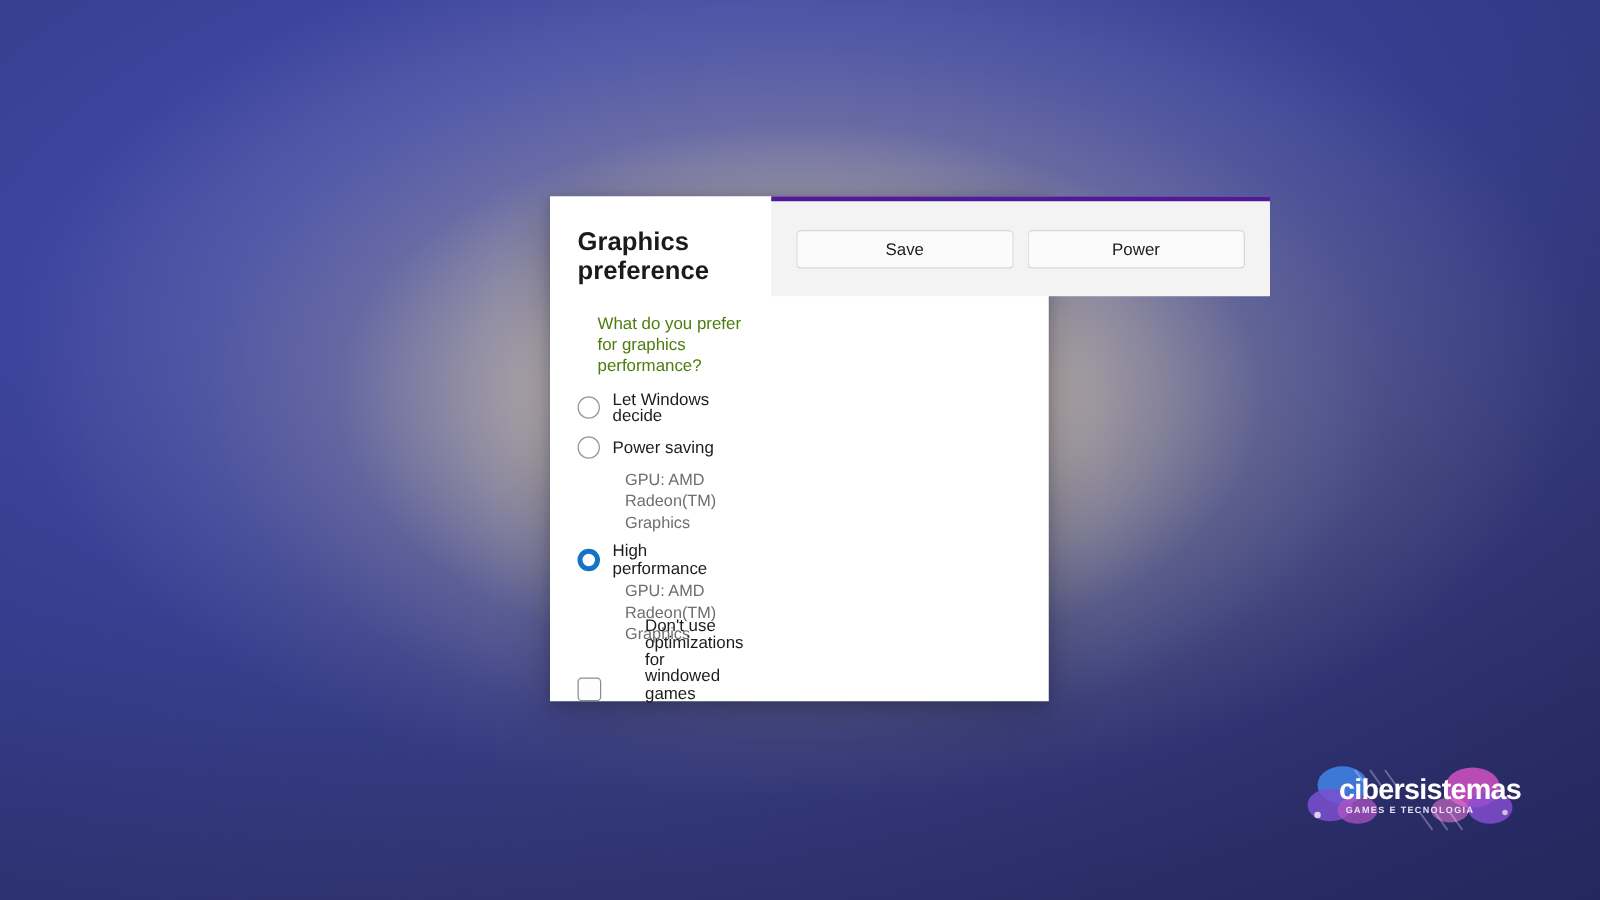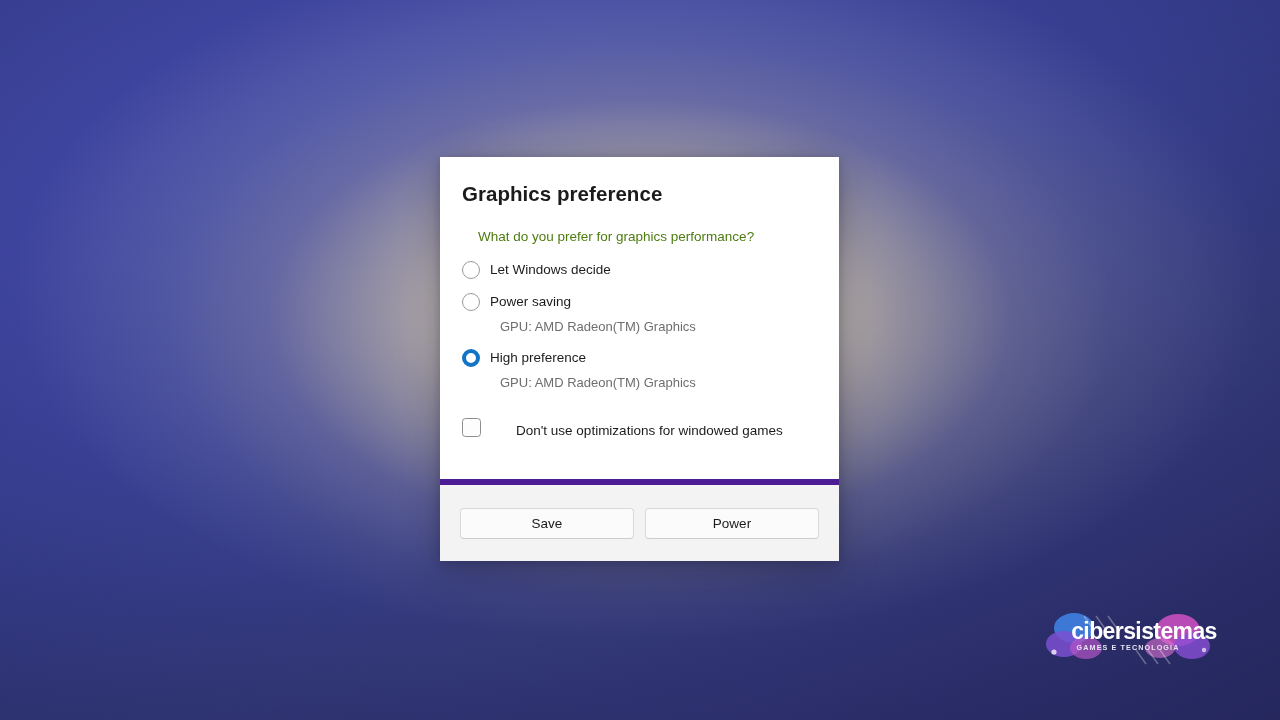--- a/index.html
+++ b/index.html
@@ -72,21 +72,21 @@
   #graphics-preference-dialog {
     position: absolute;
     left: 440px;
     top: 157px;
     width: 399px;
     height: 404px;
     background: #ffffff;
     box-shadow: 0 10px 34px rgba(20, 20, 40, 0.34),
                 0 2px 9px rgba(20, 20, 40, 0.22);
     display: flex;
-    flex-direction: column;
+    flex-direction: row;
   }
 
   .dialog-body {
     flex: 1 1 auto;
     padding: 26px 22px 0 22px;
     position: relative;
   }
 
   .dialog-title {
     font-size: 20.5px;
@@ -169,21 +169,21 @@
     font-size: 13.5px;
     color: #1c1c1c;
     line-height: 1;
   }
 
   
   .dialog-footer {
     flex: 0 0 auto;
     height: 76px;
     background: #f3f3f3;
-    border-top: 6px solid #4c1d95;
+    border-top: 4px solid #4c1d95;
     display: flex;
     align-items: center;
     justify-content: center;
     gap: 11px;
     padding: 0 20px;
   }
 
   .dialog-button {
     width: 174px;
     height: 31px;
@@ -281,21 +281,21 @@
       </div>
 
       <div class="radio-row">
         <span class="radio-mark"></span>
         <span class="radio-label">Power saving</span>
       </div>
       <div class="gpu-line">GPU: AMD Radeon(TM) Graphics</div>
 
       <div class="radio-row">
         <span class="radio-mark checked"></span>
-        <span class="radio-label">High preference</span>
+        <span class="radio-label">High performance</span>
       </div>
       <div class="gpu-line">GPU: AMD Radeon(TM) Graphics</div>
 
     </div>
 
     <div class="checkbox-row">
       <span class="checkbox-mark"></span>
       <span class="checkbox-label">Don't use optimizations for windowed games</span>
     </div>
 

